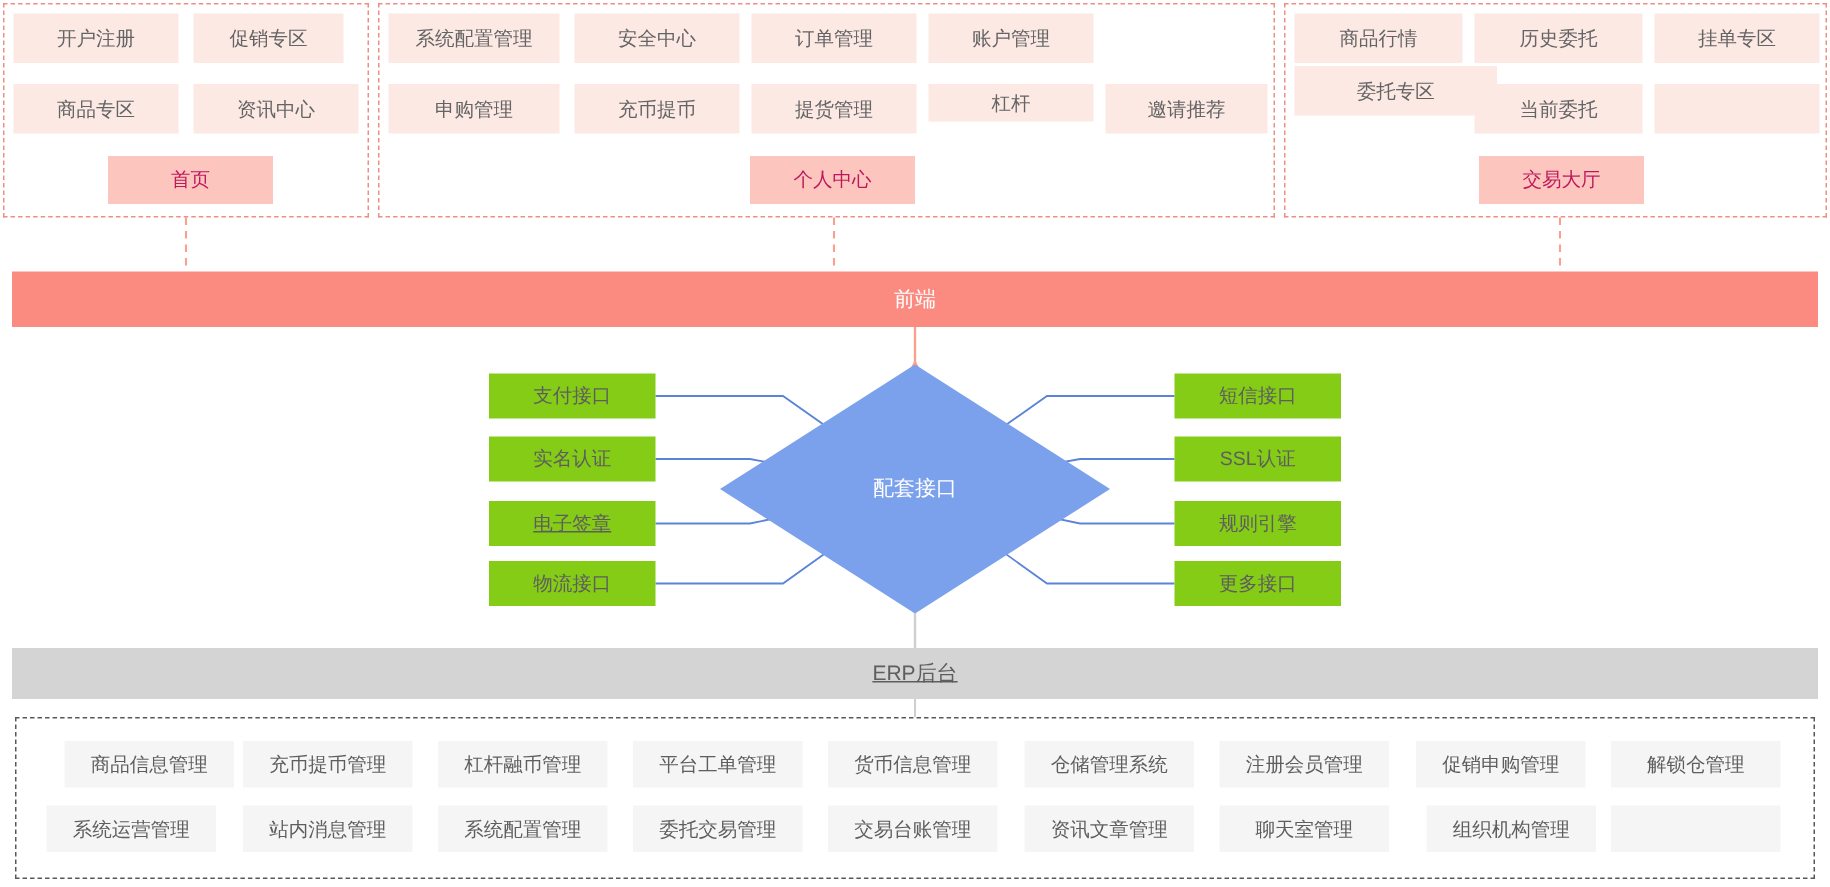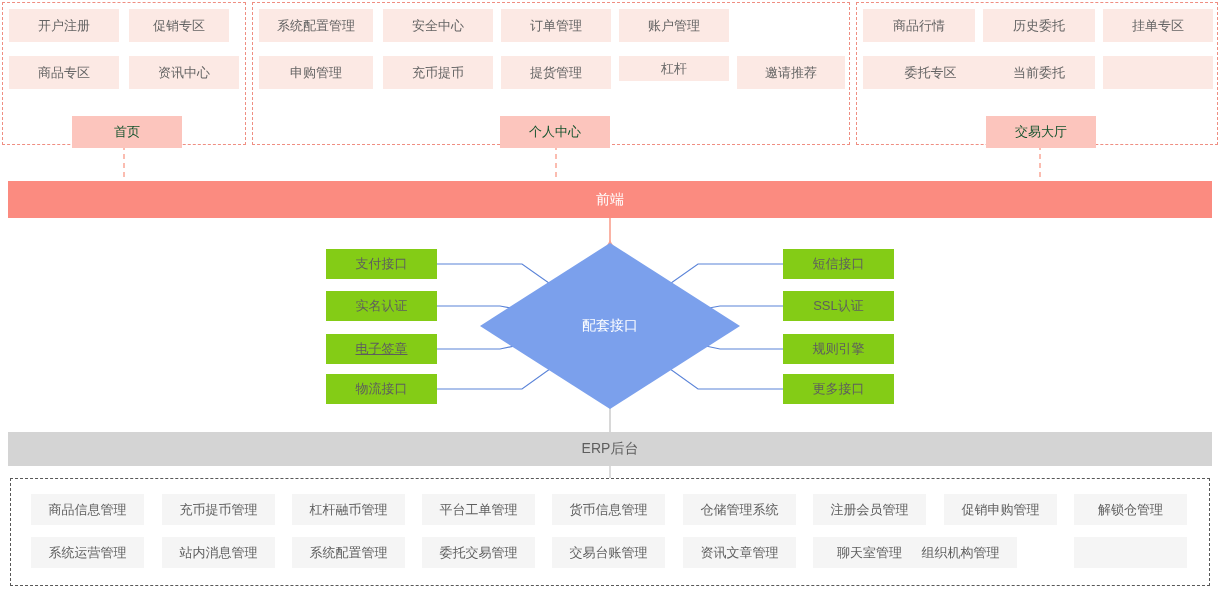--- a/index.html
+++ b/index.html
@@ -42,24 +42,23 @@
     white-space: nowrap;
   }
   .tile.empty { background: #fce9e4; }
 
   
   .chip {
     display: flex;
     align-items: center;
     justify-content: center;
     background: #fcc5bd;
-    color: #14532d;
-    font-size: 13px;
-    white-space: nowrap;
-    margin-top: 12px;
+    color: #be185d;
+    font-size: 13px;
+    white-space: nowrap;
   }
 
   
   .bar {
     display: flex;
     align-items: center;
     justify-content: center;
     font-size: 14px;
     white-space: nowrap;
   }
@@ -178,21 +177,21 @@
     <div class="abs tile" style="left:484px;top:53px; width:108px; height:33px;">邀请推荐</div>
 
     <div class="abs chip" style="left:247px;top:101px; width:110px; height:32px;">个人中心</div>
   </div>
 
   <div class="abs group" style="left:856px; top:2px; width:362px; height:143px;">
     <div class="abs tile" style="left:6px;  top:6px;  width:112px; height:33px;">商品行情</div>
     <div class="abs tile" style="left:126px;top:6px;  width:112px; height:33px;">历史委托</div>
     <div class="abs tile" style="left:246px;top:6px;  width:110px; height:33px;">挂单专区</div>
 
-    <div class="abs tile" style="left:6px;  top:53px; width:135px; height:33px;">委托专区</div>
+    <div class="abs tile" style="left:6px;  top:41px; width:135px; height:33px;">委托专区</div>
     <div class="abs tile" style="left:126px;top:53px; width:112px; height:33px;">当前委托</div>
     <div class="abs tile empty" style="left:246px;top:53px; width:110px; height:33px;"></div>
 
     <div class="abs chip" style="left:129px;top:101px; width:110px; height:32px;">交易大厅</div>
   </div>
 
   <div class="abs bar bar-front" style="left:8px; top:181px; width:1204px; height:37px;">前端</div>
 
   <div class="abs iface" style="left:326px; top:249px; width:111px; height:30px;">支付接口</div>
   <div class="abs iface" style="left:326px; top:291px; width:111px; height:30px;">实名认证</div>
@@ -202,38 +201,38 @@
   <div class="abs iface" style="left:783px; top:249px; width:111px; height:30px;">短信接口</div>
   <div class="abs iface" style="left:783px; top:291px; width:111px; height:30px;">SSL认证</div>
   <div class="abs iface" style="left:783px; top:334px; width:111px; height:30px;">规则引擎</div>
   <div class="abs iface" style="left:783px; top:374px; width:111px; height:30px;">更多接口</div>
 
   <div class="abs diamond-wrap" style="left:480px; top:243px; width:260px; height:166px;">
     <div class="diamond-shape"></div>
     <span class="diamond-label">配套接口</span>
   </div>
 
-  <div class="abs bar bar-erp" style="left:8px; top:432px; width:1204px; height:34px;">ERP后台</div>
+  <div class="abs bar bar-erp" style="left:8px; top:432px; width:1204px; height:34px;text-decoration:underline;">ERP后台</div>
 
   <div class="abs erp-group" style="left:10px; top:478px; width:1200px; height:108px;">
 
-    <div class="abs erp-tile" style="left:20px;  top:15px; width:113px; height:31px;">商品信息管理</div>
+    <div class="abs erp-tile" style="left:32px;  top:15px; width:113px; height:31px;">商品信息管理</div>
     <div class="abs erp-tile" style="left:151px; top:15px; width:113px; height:31px;">充币提币管理</div>
     <div class="abs erp-tile" style="left:281px; top:15px; width:113px; height:31px;">杠杆融币管理</div>
     <div class="abs erp-tile" style="left:411px; top:15px; width:113px; height:31px;">平台工单管理</div>
     <div class="abs erp-tile" style="left:541px; top:15px; width:113px; height:31px;">货币信息管理</div>
     <div class="abs erp-tile" style="left:672px; top:15px; width:113px; height:31px;">仓储管理系统</div>
     <div class="abs erp-tile" style="left:802px; top:15px; width:113px; height:31px;">注册会员管理</div>
     <div class="abs erp-tile" style="left:933px; top:15px; width:113px; height:31px;">促销申购管理</div>
     <div class="abs erp-tile" style="left:1063px;top:15px; width:113px; height:31px;">解锁仓管理</div>
 
     <div class="abs erp-tile" style="left:20px;  top:58px; width:113px; height:31px;">系统运营管理</div>
     <div class="abs erp-tile" style="left:151px; top:58px; width:113px; height:31px;">站内消息管理</div>
     <div class="abs erp-tile" style="left:281px; top:58px; width:113px; height:31px;">系统配置管理</div>
     <div class="abs erp-tile" style="left:411px; top:58px; width:113px; height:31px;">委托交易管理</div>
     <div class="abs erp-tile" style="left:541px; top:58px; width:113px; height:31px;">交易台账管理</div>
     <div class="abs erp-tile" style="left:672px; top:58px; width:113px; height:31px;">资讯文章管理</div>
     <div class="abs erp-tile" style="left:802px; top:58px; width:113px; height:31px;">聊天室管理</div>
-    <div class="abs erp-tile" style="left:893px; top:58px; width:113px; height:31px;">组织机构管理</div>
+    <div class="abs erp-tile" style="left:940px; top:58px; width:113px; height:31px;">组织机构管理</div>
     <div class="abs erp-tile" style="left:1063px;top:58px; width:113px; height:31px;"></div>
   </div>
 
 </div>
 
 </body></html>

